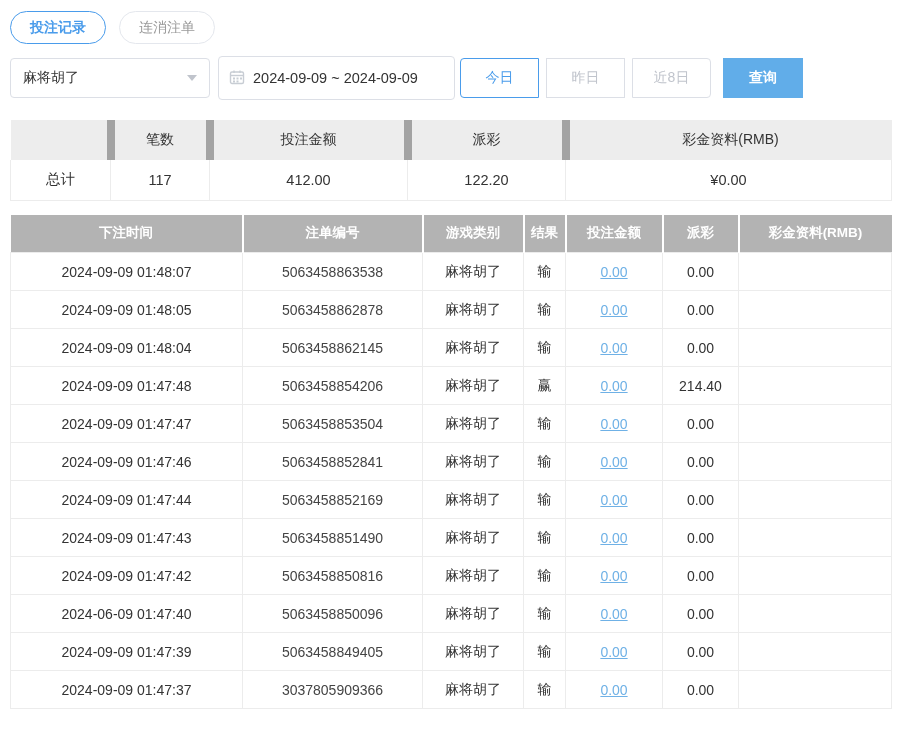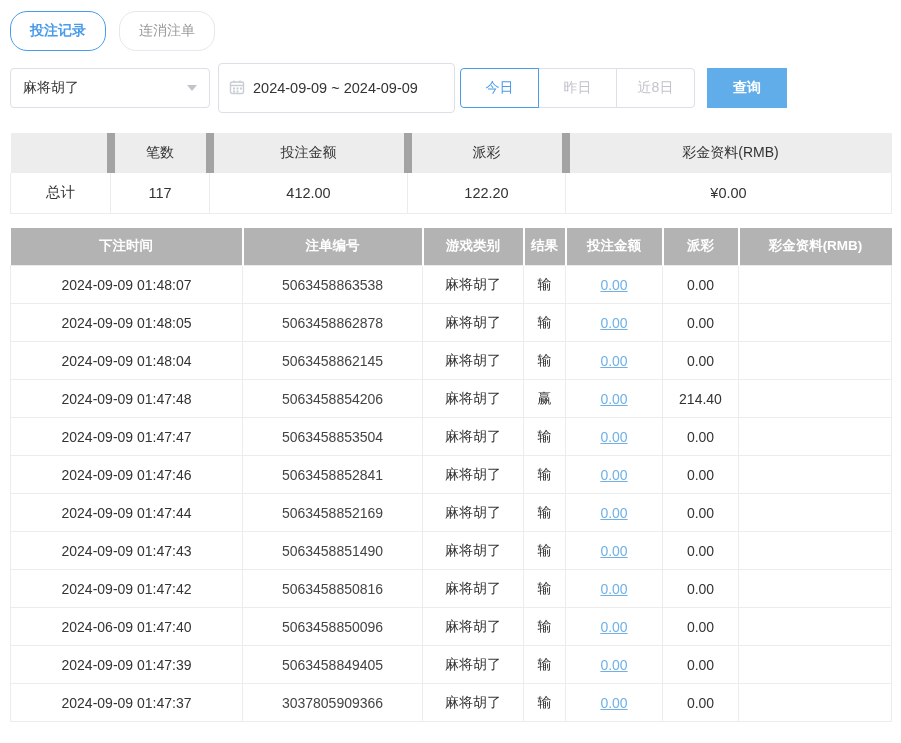--- a/index.html
+++ b/index.html
@@ -16,45 +16,45 @@
   .panel-header {
     display: flex; justify-content: space-between; align-items: center;
     padding-top: 11px; height: 32px;
   }
   .panel-title { font-size: 15px; font-weight: bold; color: #303133; }
   .collapse-btn { cursor: pointer; display: flex; align-items: center; padding: 2px; }
 
   
   .tabs { display: flex; gap: 13px; margin-top: 11px; }
   .tab {
-    height: 40px; padding: 0 19px; border-radius: 17px;
+    height: 33px; padding: 0 19px; border-radius: 17px;
     border: 1px solid #e4e7ed; background: #fff; color: #999;
     display: inline-flex; align-items: center; font-size: 14px; cursor: pointer;
   }
   .tab.active { color: #4a9ceb; border-color: #4a9ceb; font-weight: bold; }
 
   
   .filters { display: flex; margin-top: 12px; align-items: center; }
   .select-box {
     width: 200px; height: 40px; border: 1px solid #dcdfe6; border-radius: 4px;
     display: flex; align-items: center; justify-content: space-between;
     padding: 0 12px; cursor: pointer; background: #fff;
   }
   .select-value { color: #333; }
   .caret-down {
     width: 0; height: 0; border-left: 5px solid transparent;
     border-right: 5px solid transparent; border-top: 6px solid #c0c4cc;
   }
   .date-box {
-    width: 237px; height: 50px; border: 1px solid #dcdfe6; border-radius: 4px;
+    width: 237px; height: 44px; border: 1px solid #dcdfe6; border-radius: 4px;
     display: flex; align-items: center; gap: 8px; padding: 0 10px;
     margin-left: 8px; cursor: pointer; background: #fff; color: #333;
     font-size: 14.5px; white-space: nowrap;
   }
-  .btn-group { display: flex; margin-left: 5px; }
+  .btn-group { display: flex; margin-left: 5px; gap: 8px; }
   .quick-btn {
     width: 79px; height: 40px; border: 1px solid #dcdfe6; background: #fff;
     color: #c0c4cc; font-size: 14px; cursor: pointer; margin-left: -1px;
     display: flex; align-items: center; justify-content: center;
   }
   .quick-btn:first-child { border-radius: 4px 0 0 4px; margin-left: 0; }
   .quick-btn:last-child { border-radius: 0 4px 4px 0; }
   .quick-btn.active { color: #4a9ceb; border-color: #4a9ceb; position: relative; z-index: 1; }
   .query-btn {
     width: 80px; height: 40px; margin-left: 12px; border: none; border-radius: 0;

